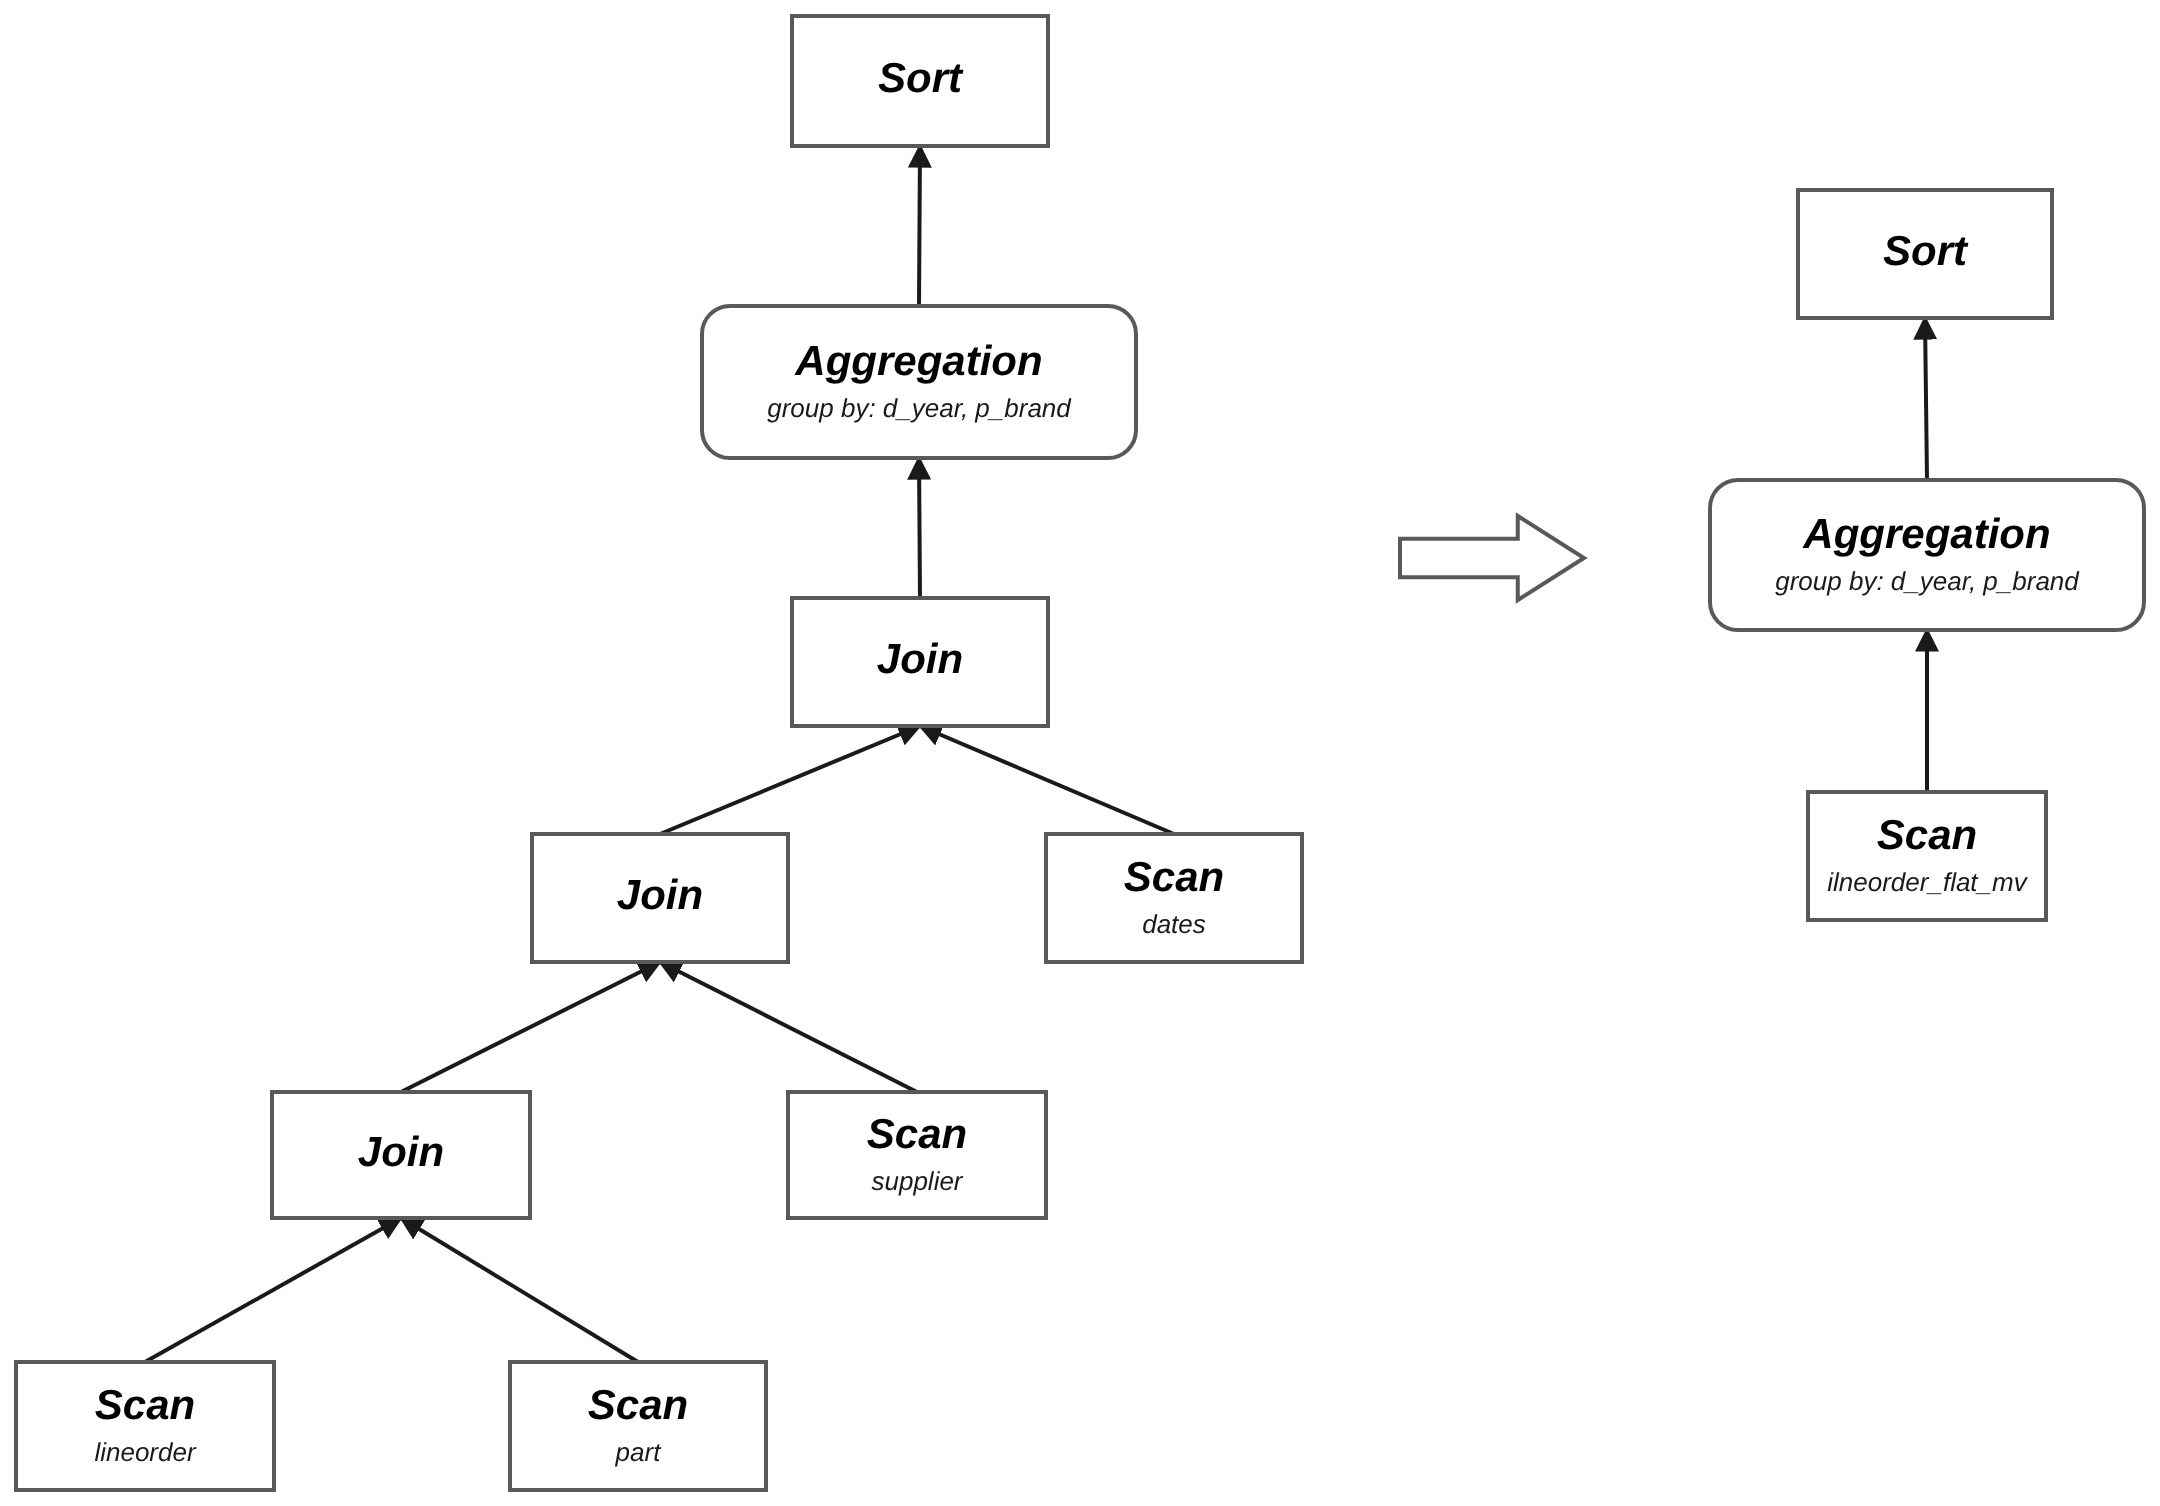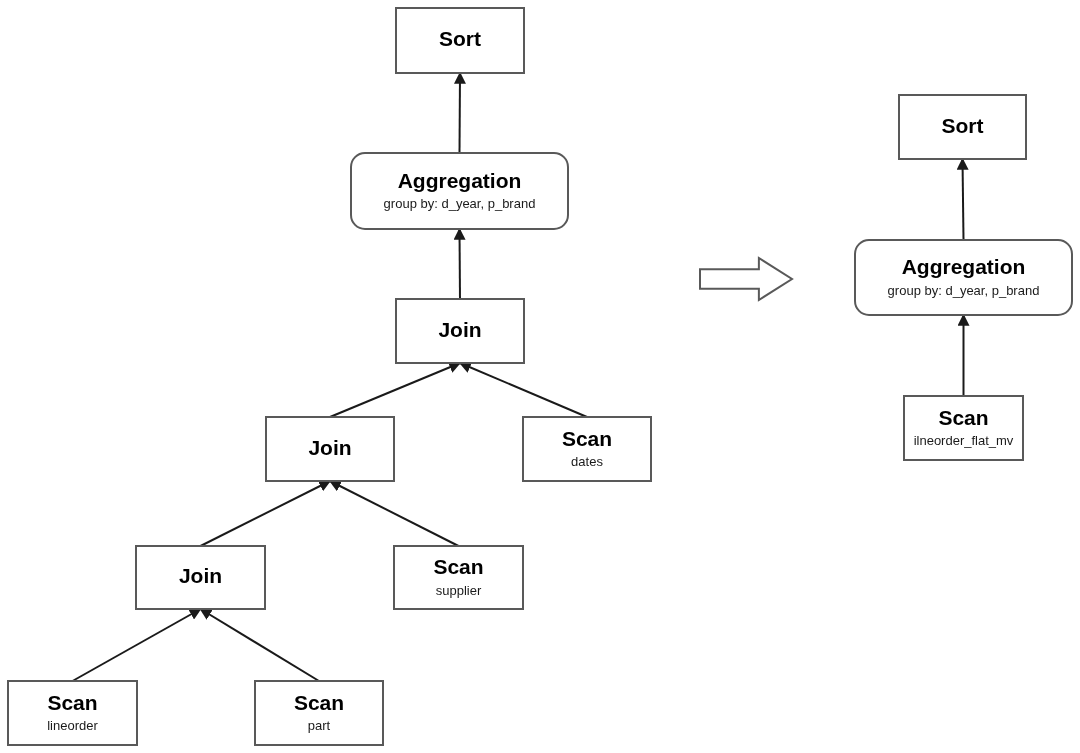--- a/index.html
+++ b/index.html
@@ -10,20 +10,21 @@
   body {
     width: 1080px;
     height: 753px;
     font-family: "Liberation Sans", sans-serif;
     overflow: hidden;
   }
   #diagram-root {
     position: relative;
     width: 1080px;
     height: 753px;
+    font-style: italic;
   }
   svg.canvas {
     position: absolute;
     top: 0;
     left: 0;
     width: 1080px;
     height: 753px;
     display: block;
   }
   .node-rect {

